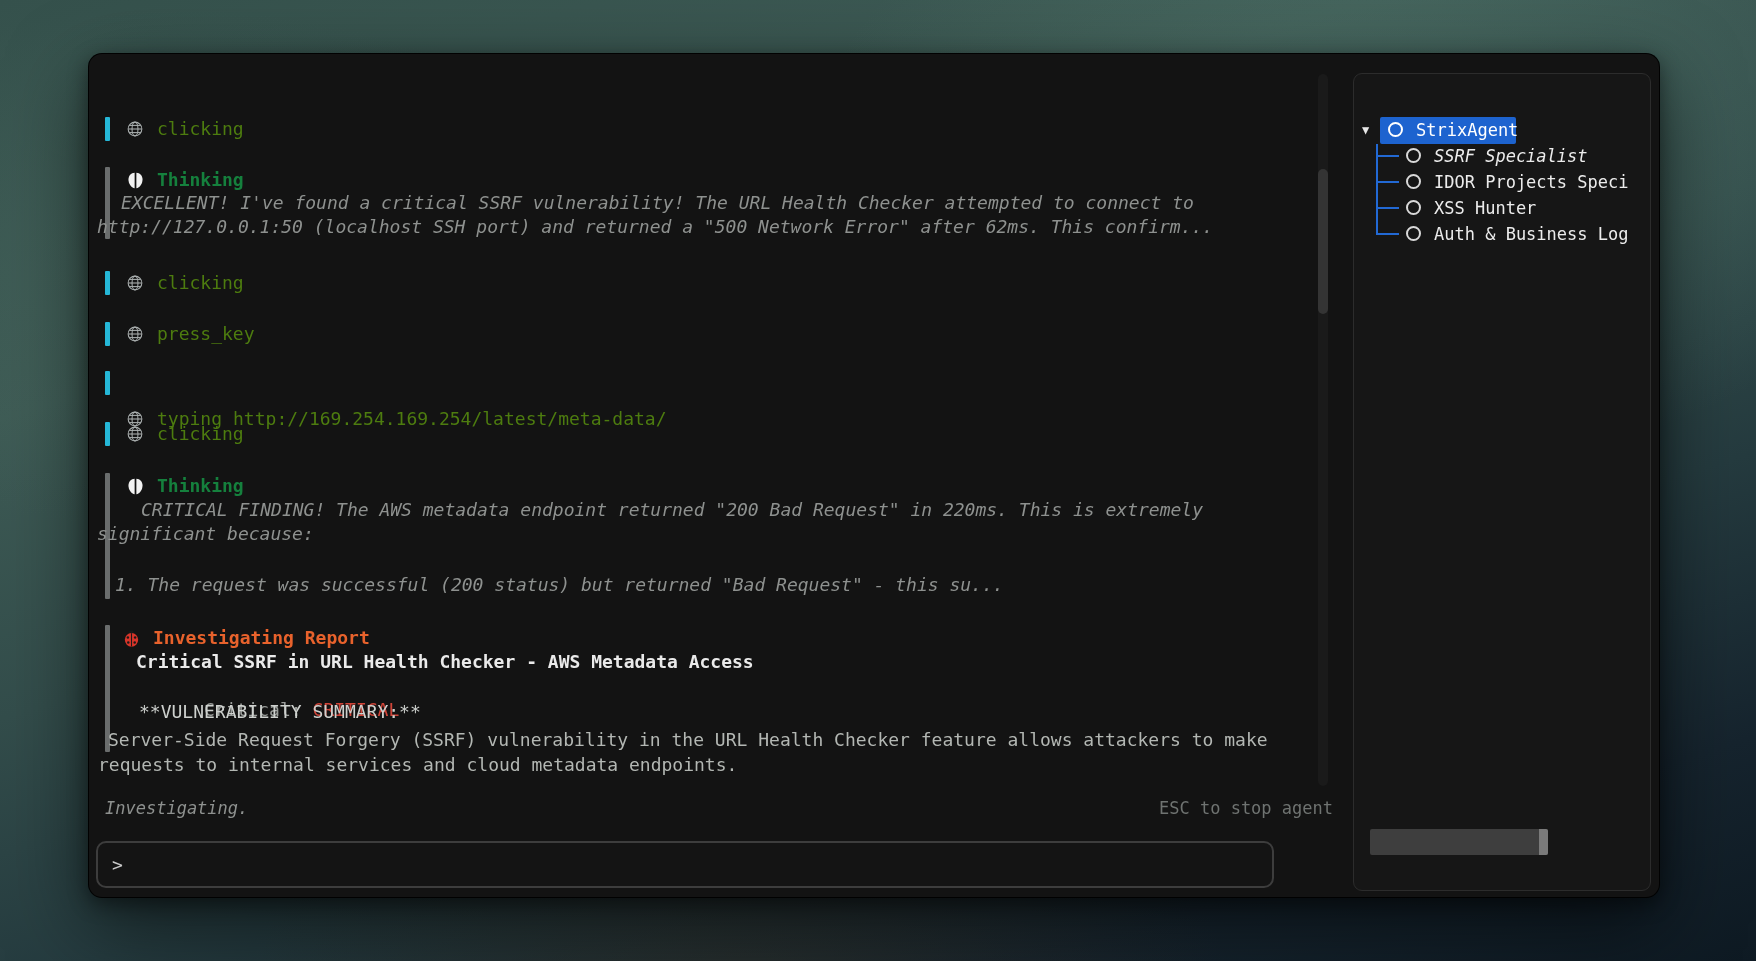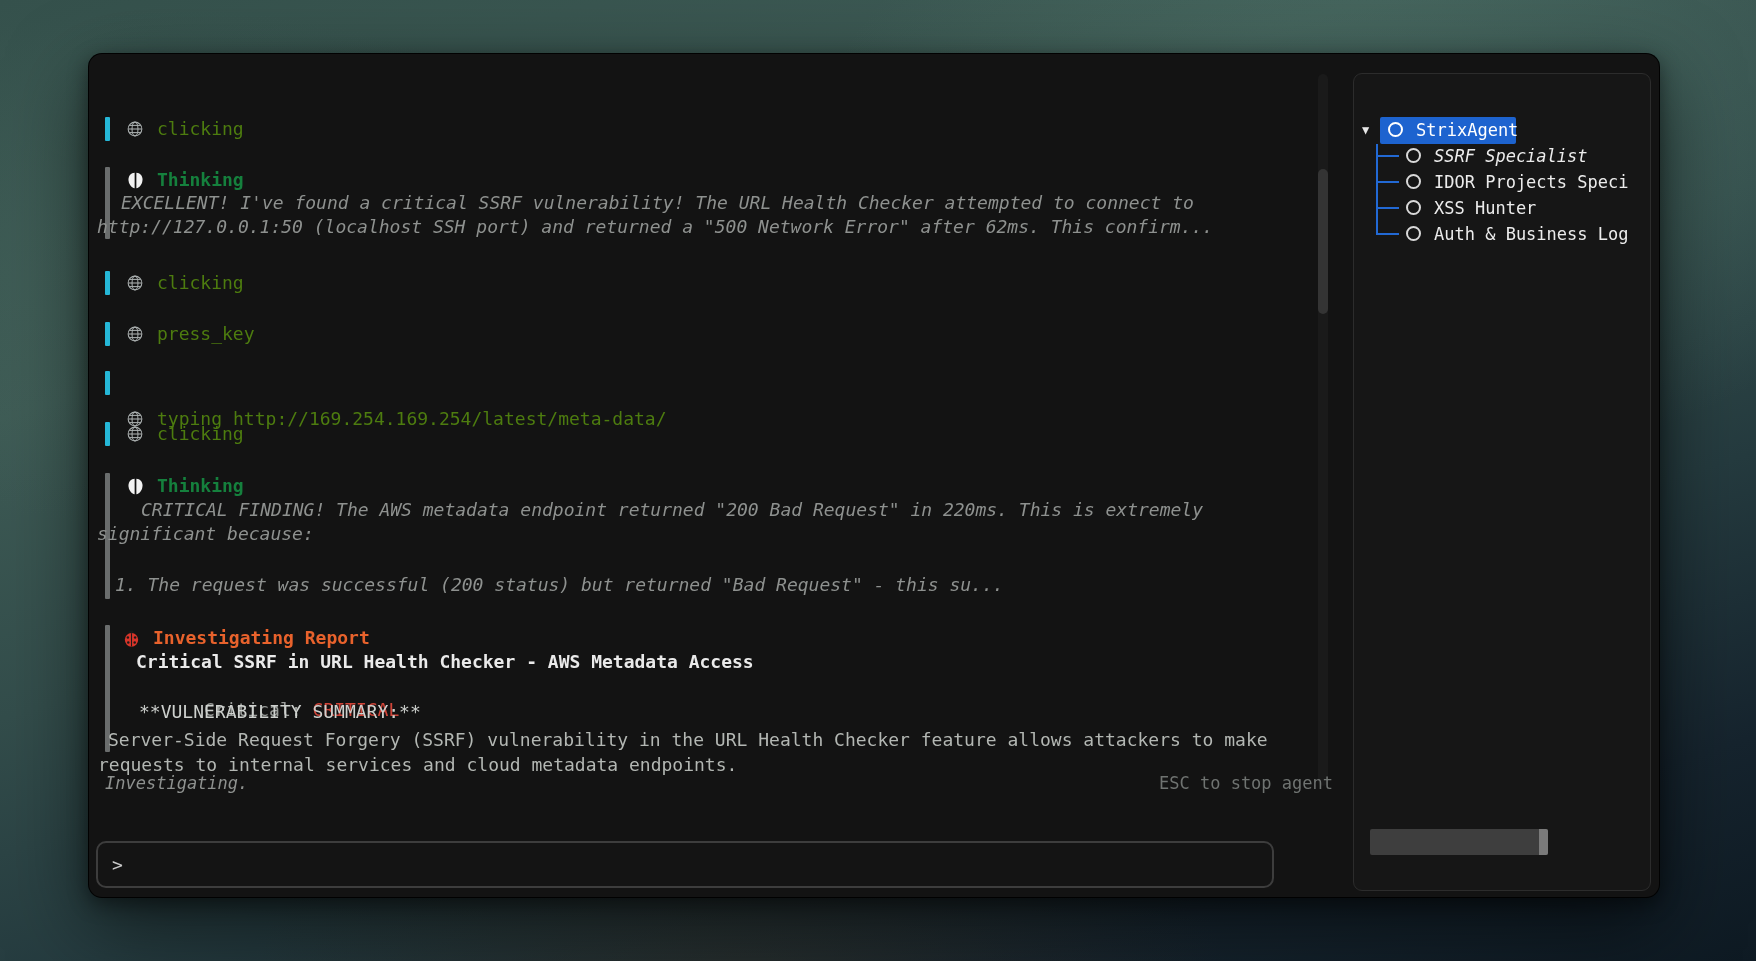--- a/index.html
+++ b/index.html
@@ -31,21 +31,21 @@
   .hdr-label { color:#e8622c; font-weight:bold; }
   .report-title { color:#eaeaea; font-weight:bold; }
   .sev-label { color:#9a9d9a; margin-right:11px; }
   .sev-value { color:#d04438; }
   .summary-text { color:#ced1ce; }
   .body-text { color:#b3b7b3; }
   
   .scroll-track { position:absolute; left:1229px; top:20px; width:10px; height:712px; background:#1a1a1a; border-radius:5px; }
   .scroll-thumb { position:absolute; left:1229px; top:115px; width:10px; height:145px; background:#343434; border-radius:5px; }
   
-  .status-row { position:absolute; left:16px; top:716px; width:1228px; height:26px; display:flex; justify-content:space-between; font-size:17px; line-height:26px; }
+  .status-row { position:absolute; left:16px; top:741px; width:1228px; height:26px; display:flex; justify-content:space-between; font-size:17px; line-height:26px; }
   .status-text { color:#8e918f; font-style:italic; }
   .status-hint { color:#6f7371; }
   
   .input-box { position:absolute; left:7px; top:787px; width:1178px; height:47px; border:2px solid #3d3d3d; border-radius:10px; background:#141414; display:flex; align-items:center; padding:0 14px; }
   .input-prompt { color:#c9c9c9; font-size:18px; }
   .input-value { color:#c9c9c9; font-size:18px; margin-left:10px; }
   
   .sidebar { position:absolute; left:1264px; top:19px; width:298px; height:818px; background:#161616; border:1px solid #2c2c2c; border-radius:9px; }
   .tree-row { position:absolute; height:26px; font-size:17px; line-height:26px; color:#ececec; white-space:pre; }
   .tree-circle { position:absolute; width:15px; height:15px; border:2px solid #d9d9d9; border-radius:50%; background:transparent; }

